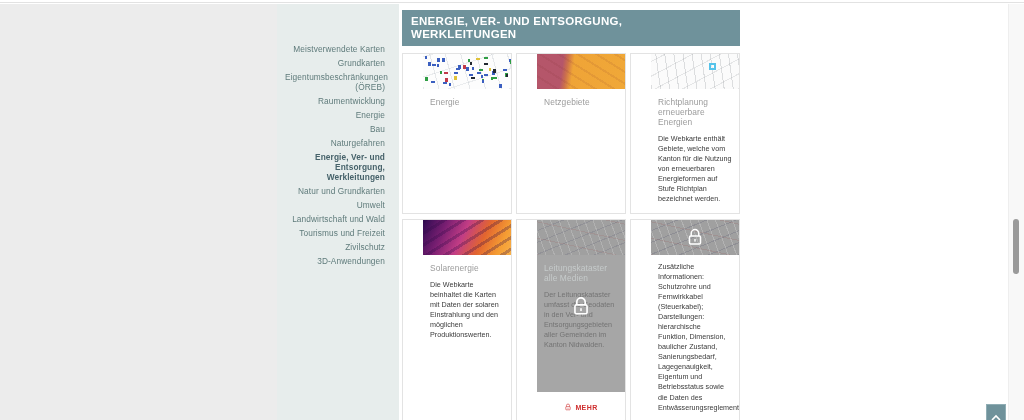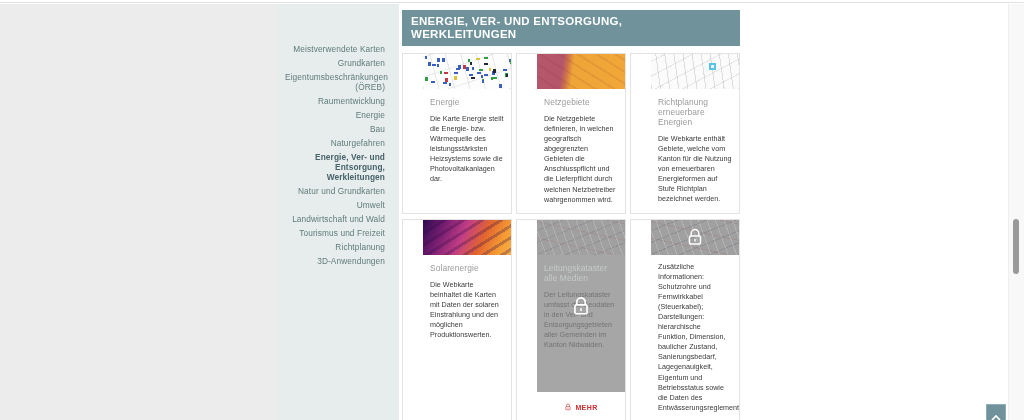--- a/index.html
+++ b/index.html
@@ -93,21 +93,21 @@
       <div class="nav-item">
     <span class="nav-label">Umwelt</span>
   </div>
       <div class="nav-item">
     <span class="nav-label">Landwirtschaft und Wald</span>
   </div>
       <div class="nav-item">
     <span class="nav-label">Tourismus und Freizeit</span>
   </div>
       <div class="nav-item">
-    <span class="nav-label">Richtplanung</span>
+    <span class="nav-label">Zivilschutz</span>
   </div>
       <div class="nav-item">
     <span class="nav-label">3D-Anwendungen</span>
   </div>
     </nav>
 
   <main class="main">
     <div class="band">ENERGIE, VER- UND ENTSORGUNG, WERKLEITUNGEN</div>
     <div class="cards" id="cards">
         <div class="card">
@@ -161,30 +161,28 @@
               <div class="bdot" style="left: 83.1891px; top: 20.2619px; width: 2px; height: 3px; background: rgb(34, 40, 49);"></div>
               <div class="bdot" style="left: 30.8854px; top: 21.9527px; width: 3px; height: 4px; background: rgb(224, 194, 56);"></div>
               <div class="bdot" style="left: 54.418px; top: 17.7485px; width: 4px; height: 2px; background: rgb(59, 95, 192);"></div>
               <div class="bdot" style="left: 16.5381px; top: 17.1827px; width: 2px; height: 3px; background: rgb(47, 158, 68);"></div>
               <div class="bdot" style="left: 13.6673px; top: 3.55241px; width: 3px; height: 4px; background: rgb(59, 95, 192);"></div>
               <div class="bdot" style="left: 32.8244px; top: 13.9674px; width: 4px; height: 2px; background: rgb(59, 95, 192);"></div>
               <div class="bdot" style="left: 13.8209px; top: 9.62038px; width: 2px; height: 3px; background: rgb(59, 95, 192);"></div>
             </div>
       <div class="card-body">
         <div class="card-title">Energie</div>
-        <div class="card-desc">Die Karte Energie stellt die Energie- bzw. Wärmequelle des leistungsstärksten Heizsystems sowie die Photovoltaikanlagen dar.</div>
       </div>
     </div>
   </div>
         <div class="card">
     <div class="gray-zone">
       <div class="thumb netzgebiete"></div>
       <div class="card-body">
         <div class="card-title">Netzgebiete</div>
-        <div class="card-desc">Die Netzgebiete definieren, in welchen geografisch abgegrenzten Gebieten die Anschlusspflicht und die Lieferpflicht durch welchen Netzbetreiber wahrgenommen wird.</div>
       </div>
     </div>
   </div>
         <div class="card">
     <div class="gray-zone">
       <div class="thumb map-light">
               <div class="map-marker"></div>
             </div>
       <div class="card-body">
         <div class="card-title">Richtplanung erneuerbare Energien</div>

